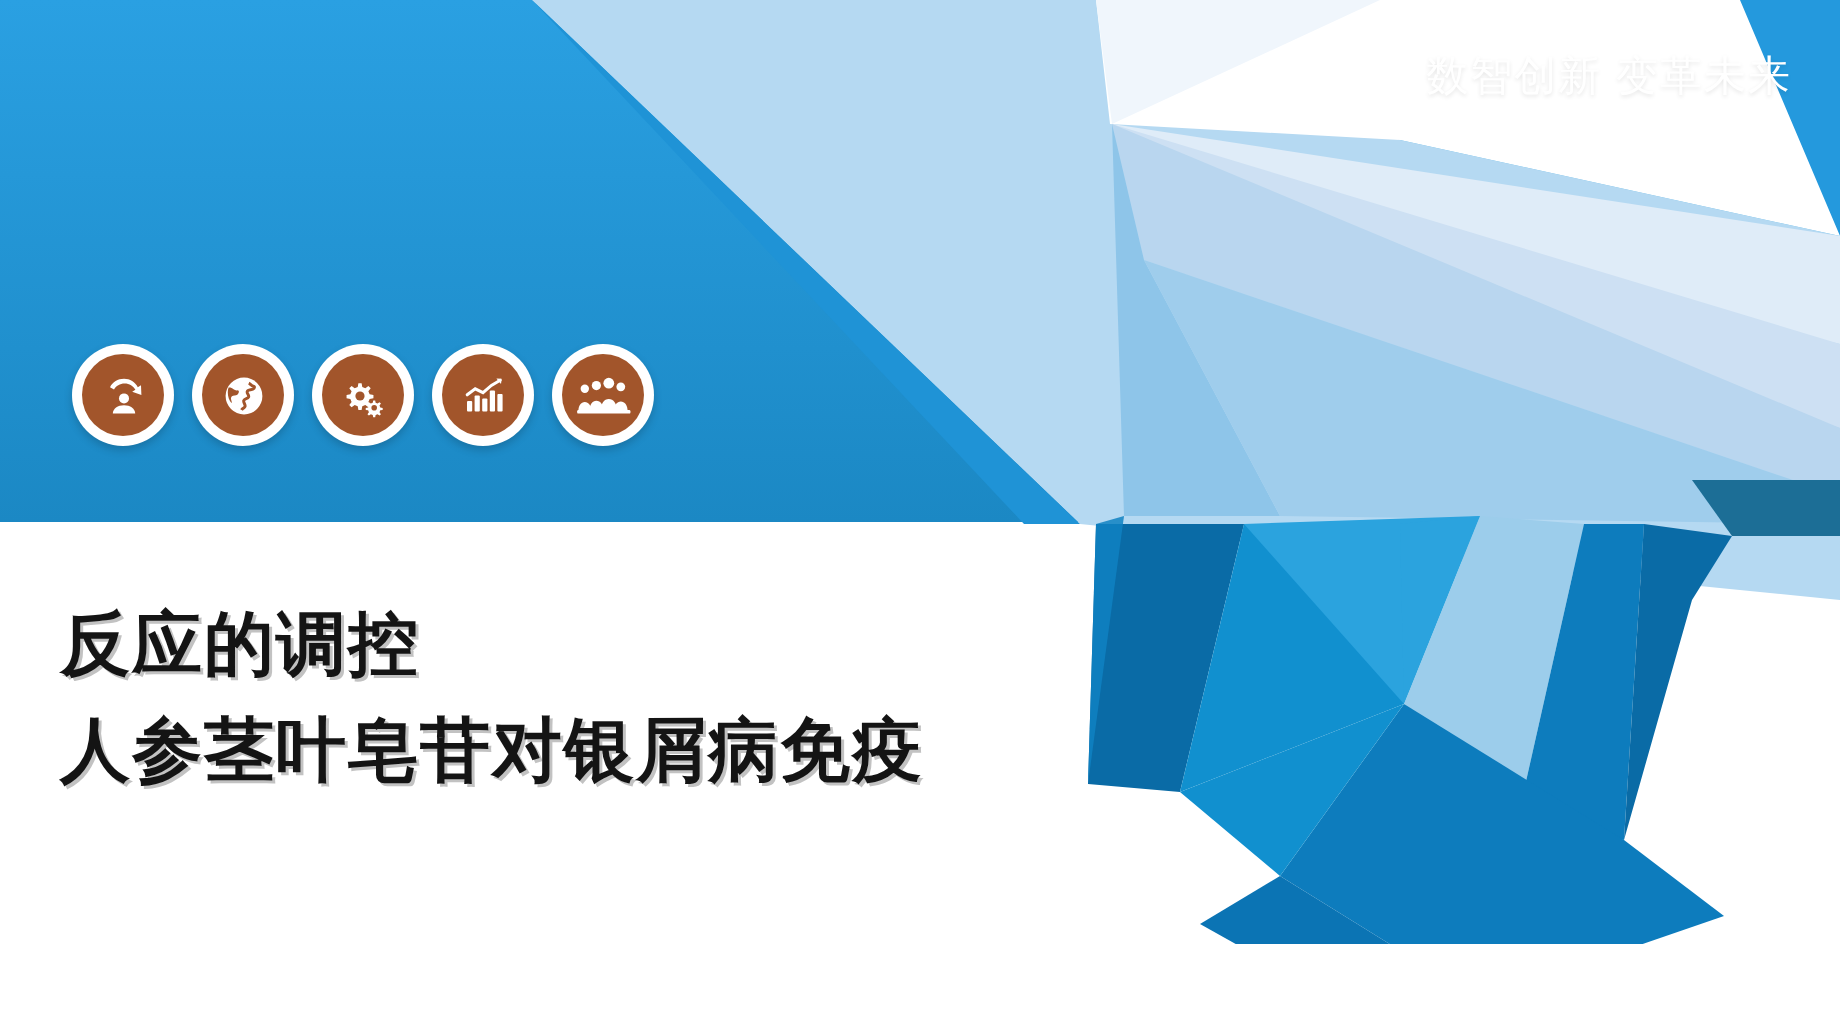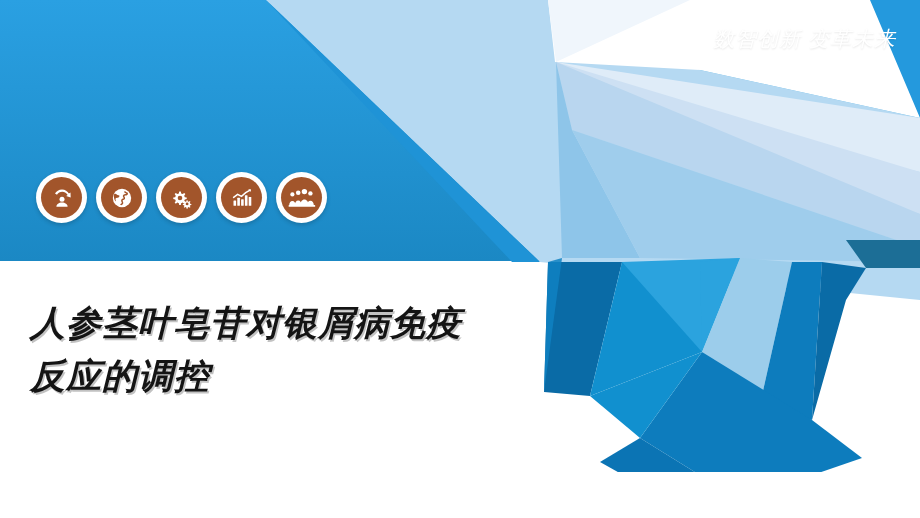--- a/index.html
+++ b/index.html
@@ -10,21 +10,20 @@
   body {
     font-family: "Liberation Sans", "DejaVu Sans", sans-serif;
   }
 
   #slide {
     position: relative;
     width: 920px;
     height: 472px;
     overflow: hidden;
     background: #ffffff;
-    font-style: italic;
   }
 
   
   #bg-art {
     position: absolute;
     left: 0;
     top: 0;
     width: 920px;
     height: 518px;
     display: block;
@@ -240,17 +239,17 @@
           <circle cx="22.4" cy="8.4" r="2.2"></circle>
           <path d="M19.0 20.4c0-2.8 1.5-4.7 3.4-4.7s3.4 1.9 3.4 4.7z"></path>
           <rect x="0.6" y="20.0" width="26.6" height="1.8" rx="0.6"></rect>
         </svg>
       </div>
     </div>
 
   </div>
 
   <div id="title-block">
+    <div class="title-line">反应的调控</div>
     <div class="title-line">人参茎叶皂苷对银屑病免疫</div>
-    <div class="title-line">反应的调控</div>
   </div>
 
 </div>
 
 </body></html>

